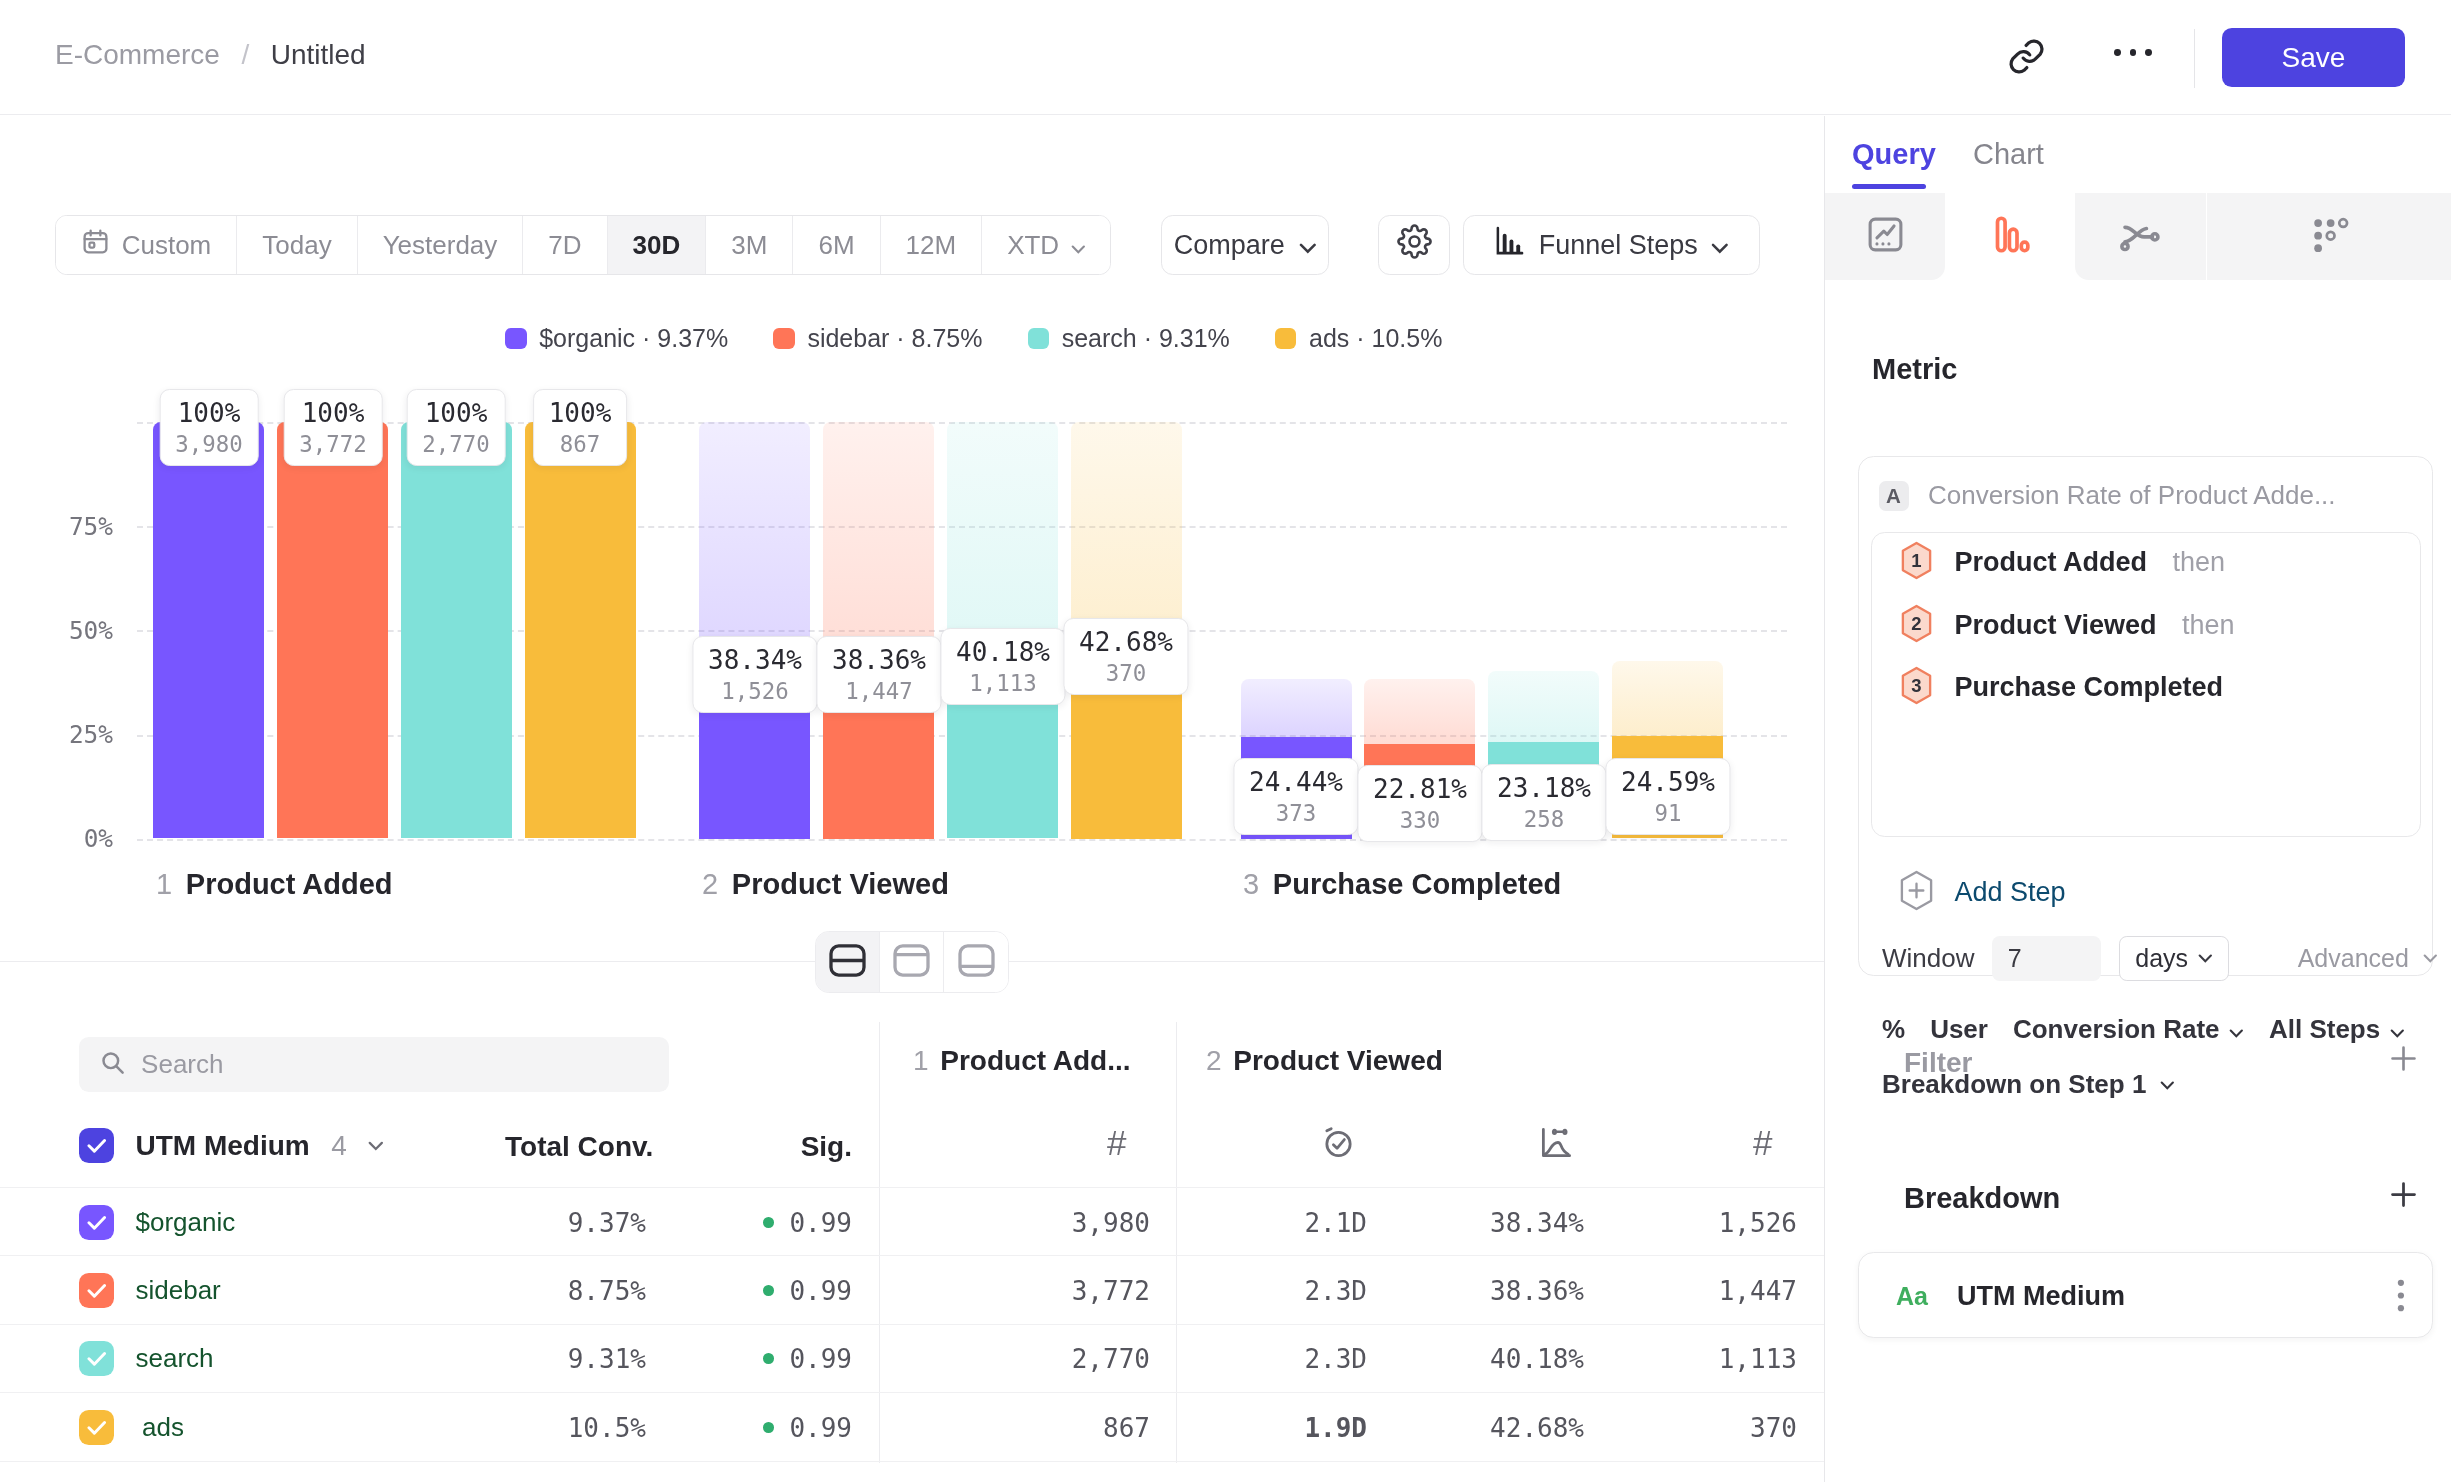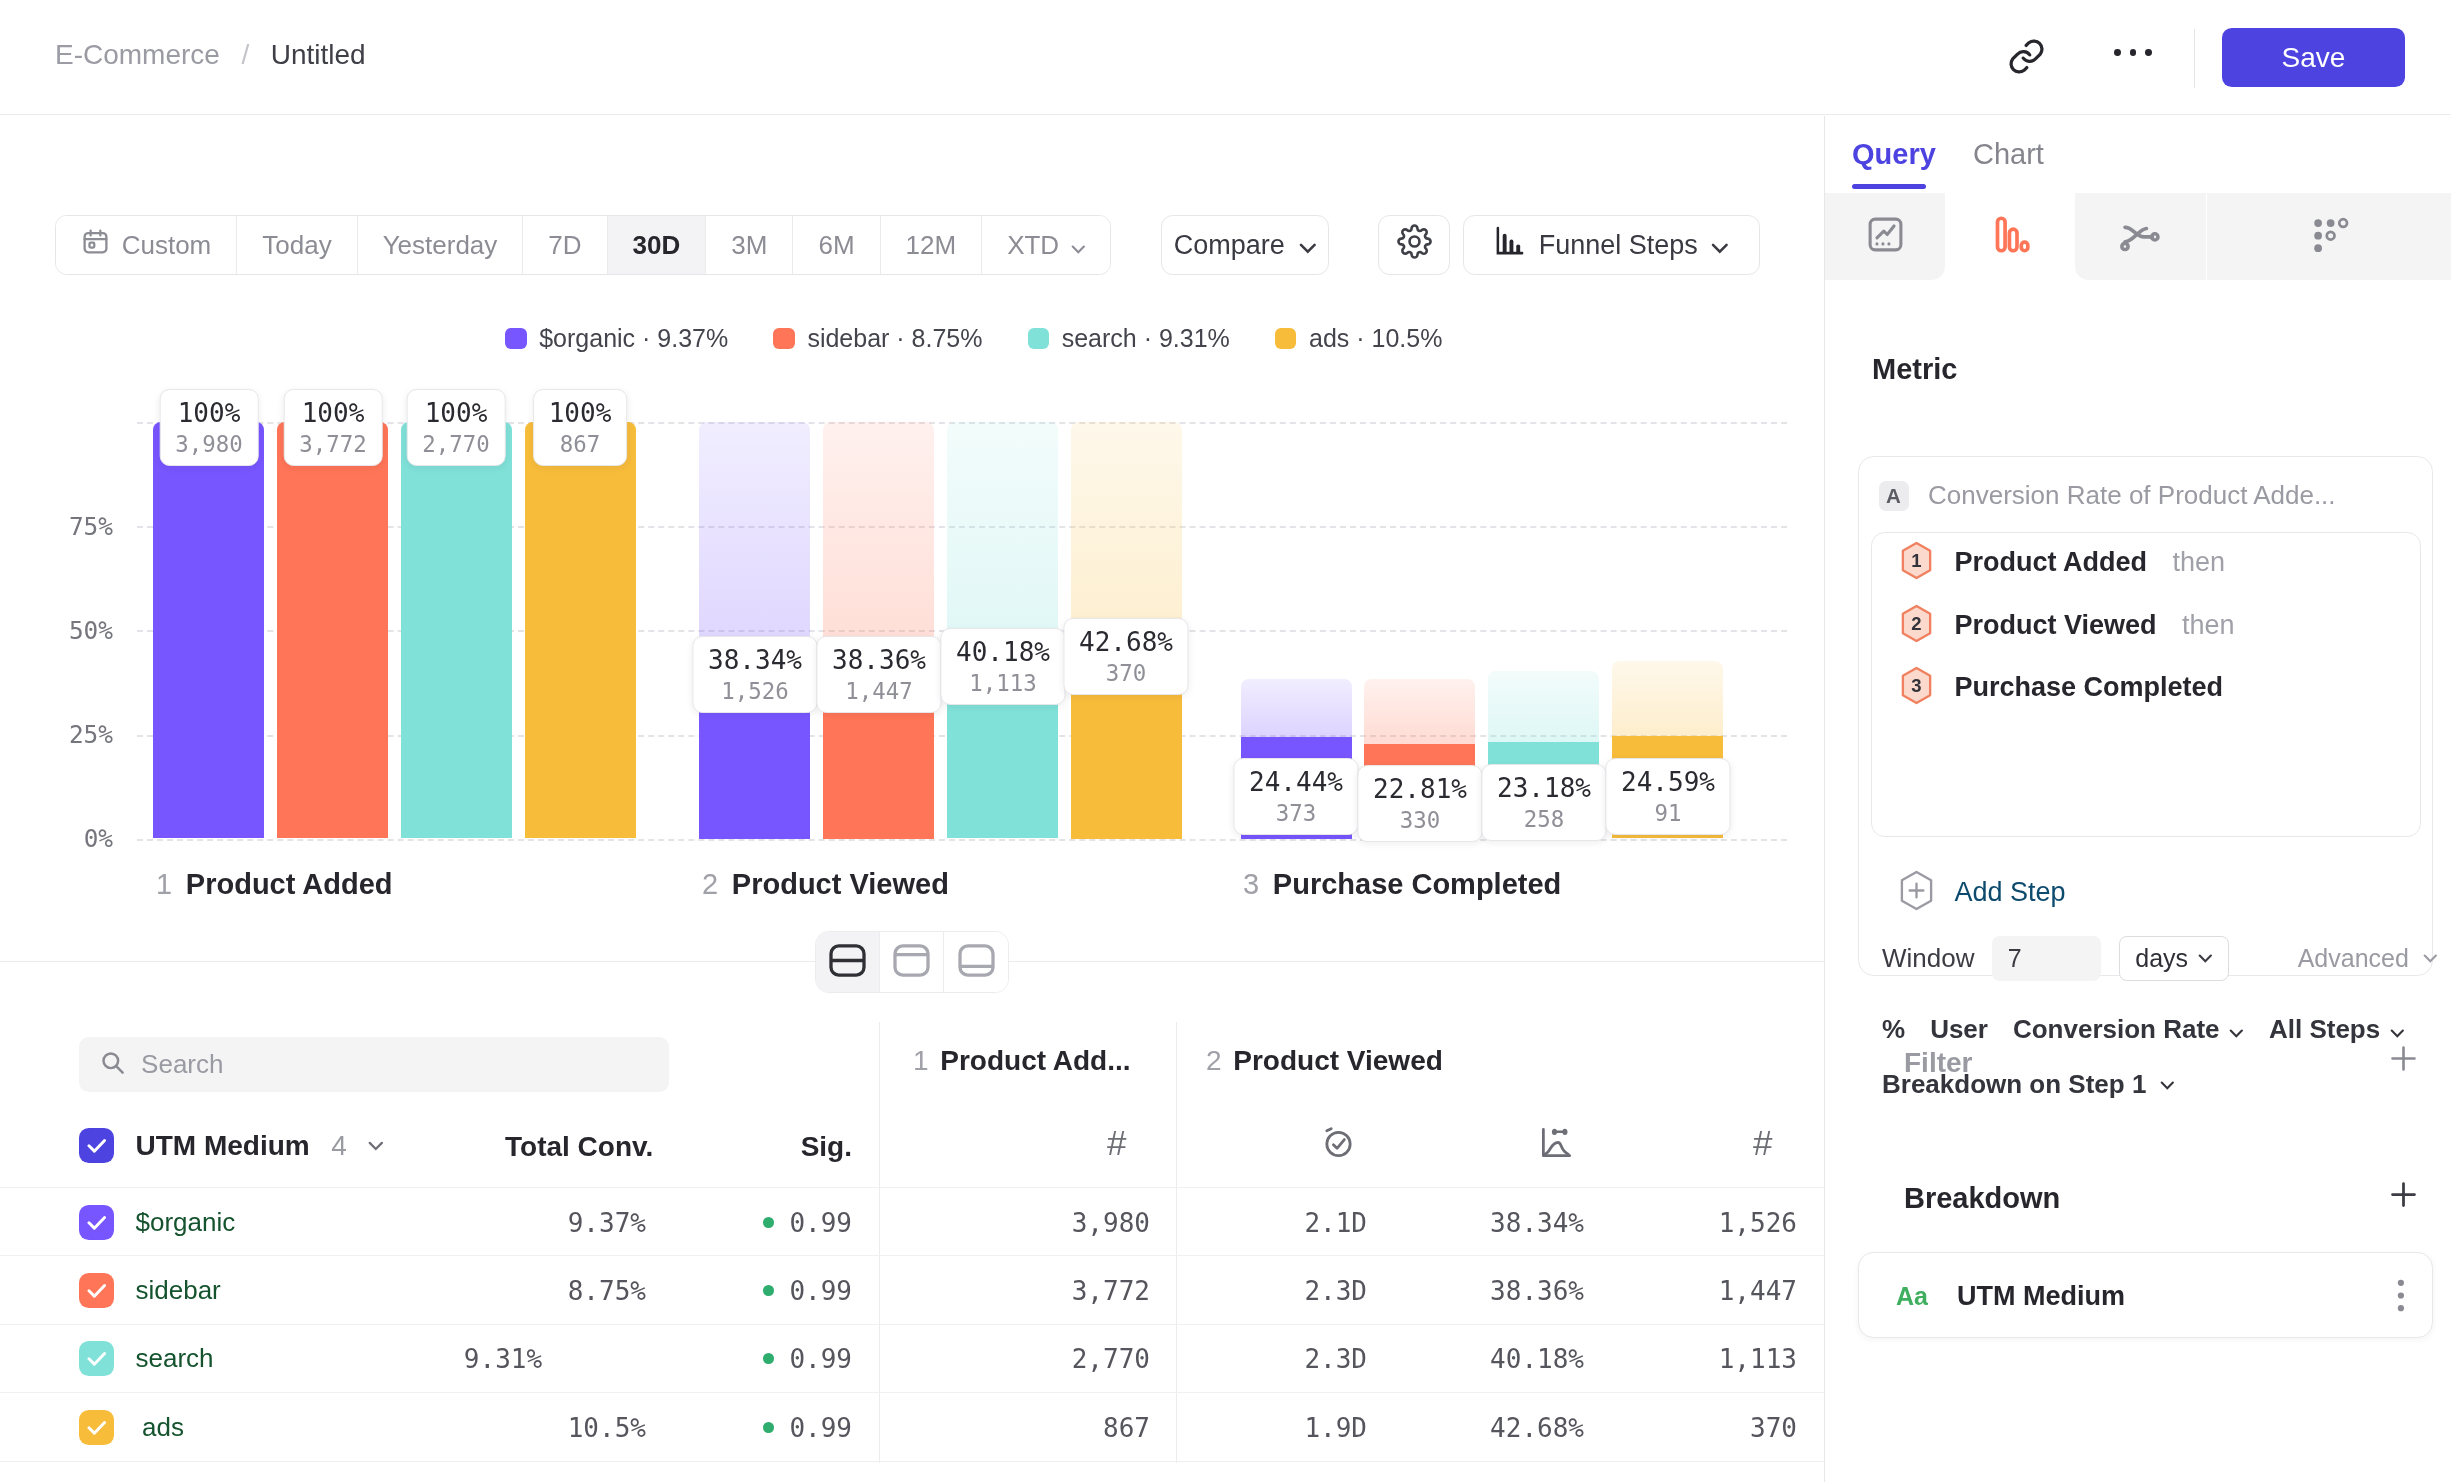--- a/index.html
+++ b/index.html
@@ -437,21 +437,21 @@
       </div>
       <div class="trow" style="top: 1324px;">
         <div class="cell" style="left: 79px; gap: 21.5px;">
           <span class="checkbox" style="background: rgb(128, 225, 217);">
             <svg width="19.5" height="15.6" viewBox="0 0 20 16" fill="none" stroke="#fff" stroke-width="3" stroke-linecap="round" stroke-linejoin="round">
               <path d="M2 8 L7.5 13.5 L18 2.5"></path>
             </svg>
           </span>
           <span class="rowlabel">search</span>
         </div>
-        <div class="cell r" style="left: 376px; width: 254px; justify-content: center;">
+        <div class="cell r" style="left: 392px; width: 254px;">
           <span class="num">9.31%</span>
         </div>
         <div class="cell r" style="left: 598px; width: 254px;">
           <span class="sig-dot"></span>
           <span class="num">0.99</span>
         </div>
         <div class="cell r" style="left: 896px; width: 254px;">
           <span class="num">2,770</span>
         </div>
         <div class="cell r" style="left: 1113px; width: 254px;">
@@ -476,21 +476,21 @@
         <div class="cell r" style="left: 392px; width: 254px;">
           <span class="num">10.5%</span>
         </div>
         <div class="cell r" style="left: 598px; width: 254px;">
           <span class="sig-dot"></span>
           <span class="num">0.99</span>
         </div>
         <div class="cell r" style="left: 896px; width: 254px;">
           <span class="num">867</span>
         </div>
-        <div class="cell r" style="left: 1113px; width: 254px;">
+        <div class="cell r" style="left: 1113px; width: 254px; font-weight: bold;">
           <span class="num">1.9D</span>
         </div>
         <div class="cell r" style="left: 1330px; width: 254px;">
           <span class="num">42.68%</span>
         </div>
         <div class="cell r" style="left: 1543px; width: 254px;">
           <span class="num">370</span>
         </div>
       </div>
     </div>

